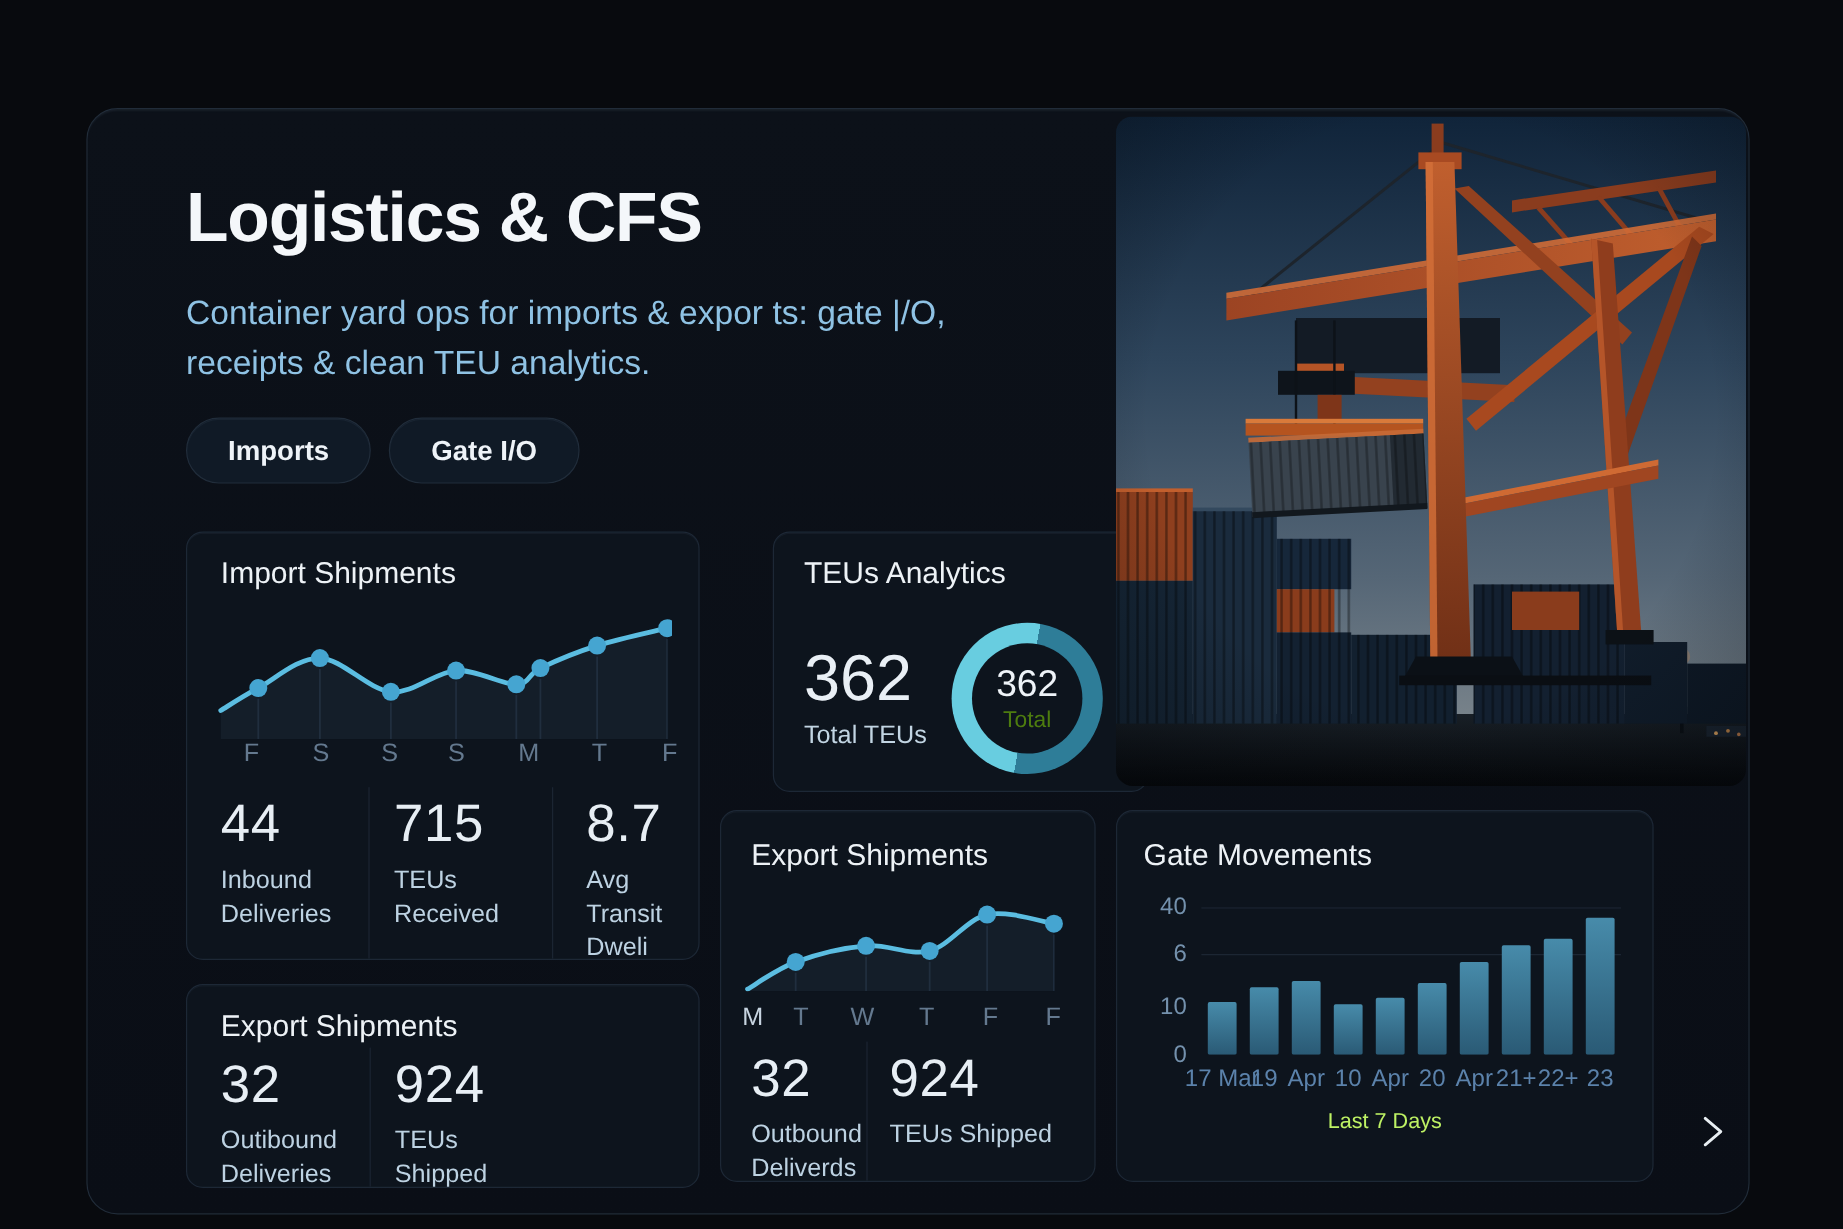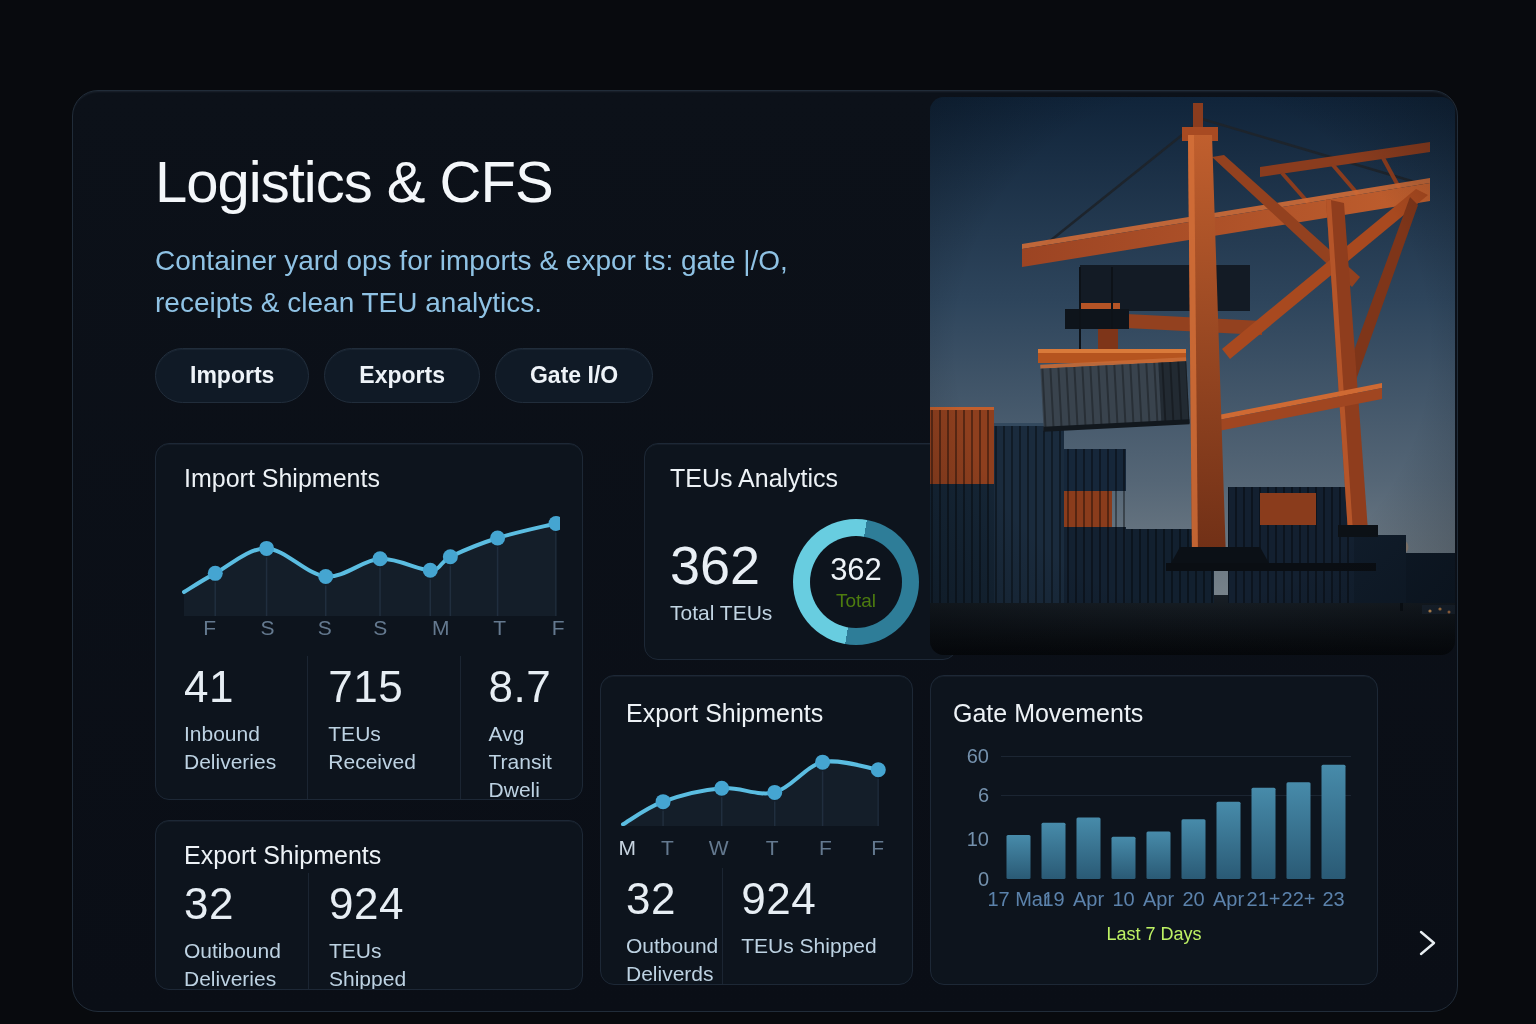--- a/index.html
+++ b/index.html
@@ -11,21 +11,21 @@
     color:#e9eff4;
   }
   .panel {
     position:absolute; left:72px; top:90px; width:1386px; height:922px;
     background:linear-gradient(180deg,#0c1119 0%,#0a0e16 100%);
     border:1px solid #212c39; border-radius:26px;
     box-shadow: inset 0 2px 2px -1px rgba(170,200,230,0.10);
   }
   .page-title {
     position:absolute; left:155px; top:148px;
-    font-size:58px; font-weight:400; color:#f4f7fa; letter-spacing:-1px;
+    font-size:58px; font-weight:700; color:#f4f7fa; letter-spacing:-1px;
   }
   .page-subtitle {
     position:absolute; left:155px; top:240px; width:700px;
     font-size:28px; line-height:1.5; color:#8fc2e4; font-weight:400;
   }
   .tabs { position:absolute; left:155px; top:348px; display:flex; gap:15px; }
   .tab {
     height:55px; padding:0 34px; display:flex; align-items:center;
     background:#101a26; border:1px solid #212d3b; border-radius:28px;
     font-size:23px; font-weight:600; color:#eef3f8; cursor:pointer;
@@ -104,21 +104,20 @@
 </head>
 <body>
 
 <div class="panel"></div>
 
 <h1 class="page-title">Logistics &amp; CFS</h1>
 <p class="page-subtitle">Container yard ops for imports &amp; expor ts: gate |/O, receipts &amp; clean TEU analytics.</p>
 
 <div class="tabs">
   <div class="tab">Imports</div>
-  <div class="tab">Exports</div>
   <div class="tab">Gate I/O</div>
 </div>
 
 <div class="card" id="card-import">
   <div class="card-title" style="left:28px; top:20px;">Import Shipments</div>
   <div class="linechart" id="import-chart"><svg width="380" height="110">
         <path d="M4 86.08 C9.208000000000002 82.96 21.484 74.64 35.248000000000005 67.36 C49.01200000000001 60.08 68.17 41.879999999999995 86.584 42.39999999999999 C104.998 42.91999999999999 126.822 68.74666666666666 145.732 70.47999999999999 C164.642 72.21333333333332 182.622 53.839999999999996 200.044 52.8 C217.466 51.76 238.54600000000002 64.58666666666667 250.264 64.24000000000001 C261.982 63.893333333333345 259.13 56.09333333333334 270.352 50.720000000000006 C281.57399999999996 45.34666666666667 299.988 37.54666666666667 317.596 32 C335.204 26.453333333333333 366.266 19.866666666666664 376 17.439999999999998 L376 110 L4 110 Z" fill="rgba(120,165,210,0.07)"></path>
         <line x1="35.248000000000005" y1="76.36" x2="35.248000000000005" y2="110" stroke="rgba(120,165,210,0.12)" stroke-width="1.5"></line>
         <line x1="86.584" y1="51.39999999999999" x2="86.584" y2="110" stroke="rgba(120,165,210,0.12)" stroke-width="1.5"></line>
         <line x1="145.732" y1="79.47999999999999" x2="145.732" y2="110" stroke="rgba(120,165,210,0.12)" stroke-width="1.5"></line>
@@ -141,21 +140,21 @@
       <span style="left: 7.8%;">F</span>
       <span style="left: 23%;">S</span>
       <span style="left: 38.1%;">S</span>
       <span style="left: 52.7%;">S</span>
       <span style="left: 68.6%;">M</span>
       <span style="left: 84.1%;">T</span>
       <span style="left: 99.5%;">F</span>
     </div>
   <div class="stats">
     <div class="stat-col">
-      <div class="stat-value">41</div>
+      <div class="stat-value">44</div>
       <div class="stat-label">Inbound Deliveries</div>
     </div>
     <div class="stat-col">
       <div class="stat-value">715</div>
       <div class="stat-label">TEUs Received</div>
     </div>
     <div class="stat-col">
       <div class="stat-value">8.7</div>
       <div class="stat-label">Avg Transit Dweli</div>
     </div>
@@ -220,21 +219,21 @@
     <div class="stat-col">
       <div class="stat-value">924</div>
       <div class="stat-label">TEUs Shipped</div>
     </div>
   </div>
 </div>
 
 <div class="card" id="card-gate">
   <div class="card-title" style="left:22px; top:23px;">Gate Movements</div>
   <div class="yticks">
-      <span style="top: -11px;">60</span>
+      <span style="top: -11px;">40</span>
       <span style="top: 27.991px;">6</span>
       <span style="top: 72.025px;">10</span>
       <span style="top: 112px;">0</span>
     </div>
   <div id="gate-chart"><svg width="350" height="123">
         <defs>
           <linearGradient id="barg" x1="0" y1="0" x2="0" y2="1">
             <stop offset="0%" stop-color="#478baa"></stop>
             <stop offset="100%" stop-color="#2a5a75"></stop>
           </linearGradient>

